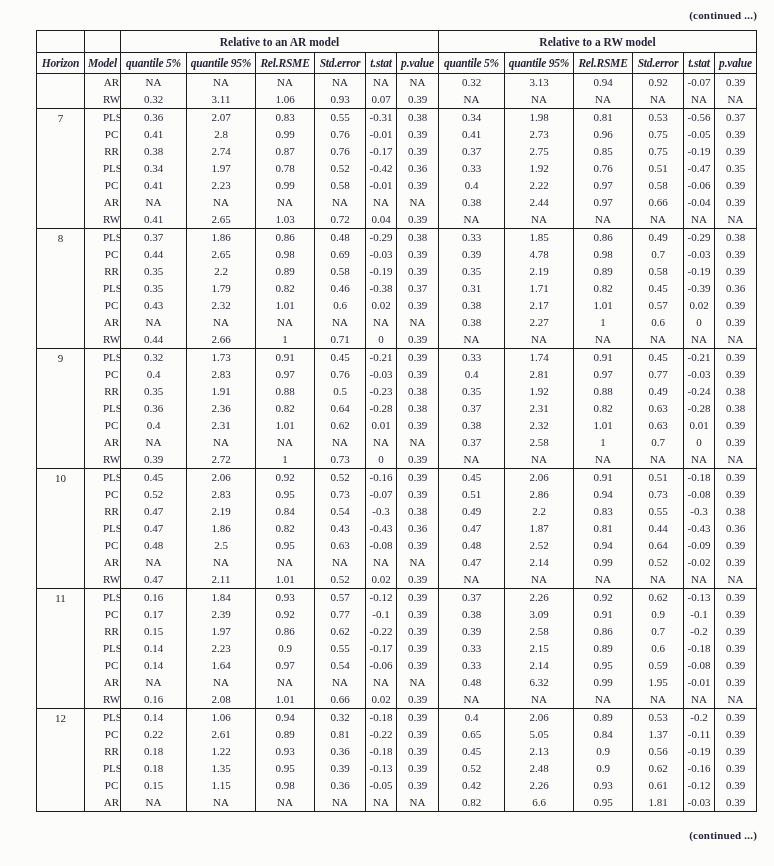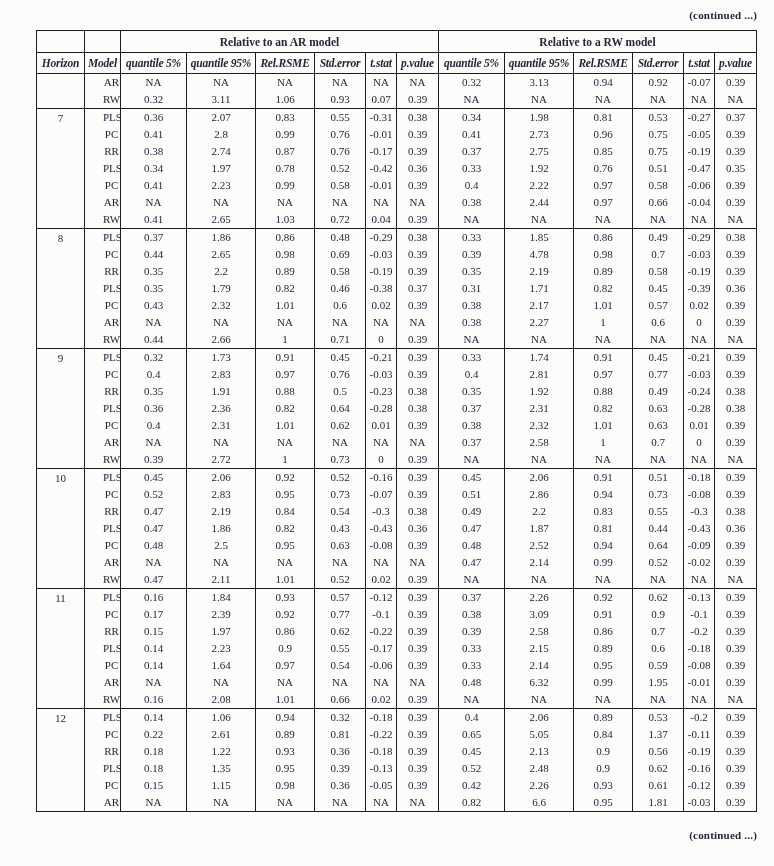--- a/index.html
+++ b/index.html
@@ -147,21 +147,21 @@
           <td class="data">0.36</td>
           <td class="data">2.07</td>
           <td class="data">0.83</td>
           <td class="data">0.55</td>
           <td class="data">-0.31</td>
           <td class="data">0.38</td>
           <td class="data">0.34</td>
           <td class="data">1.98</td>
           <td class="data">0.81</td>
           <td class="data">0.53</td>
-          <td class="data">-0.27</td>
+          <td class="data">-0.56</td>
           <td class="data">0.37</td>
         </tr>
         <tr>
           <td class="model">PC</td>
           <td class="data">0.41</td>
           <td class="data">2.8</td>
           <td class="data">0.99</td>
           <td class="data">0.76</td>
           <td class="data">-0.01</td>
           <td class="data">0.39</td>

